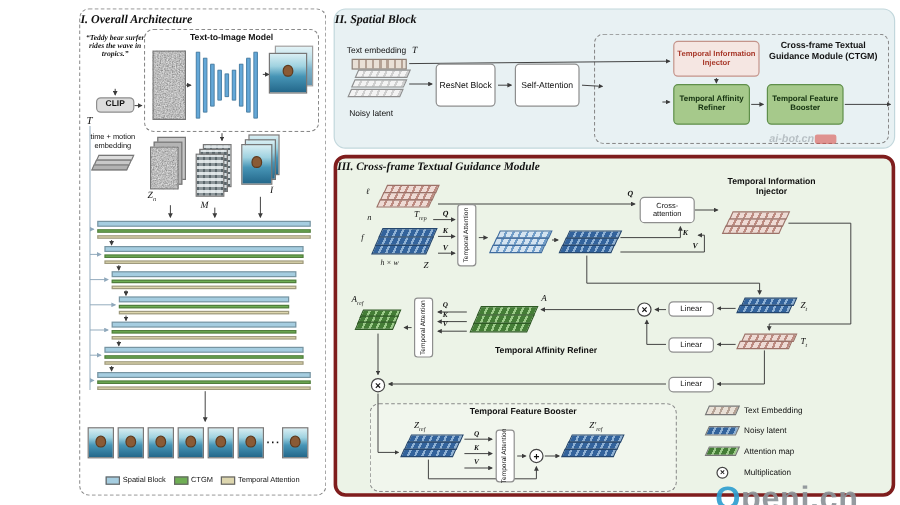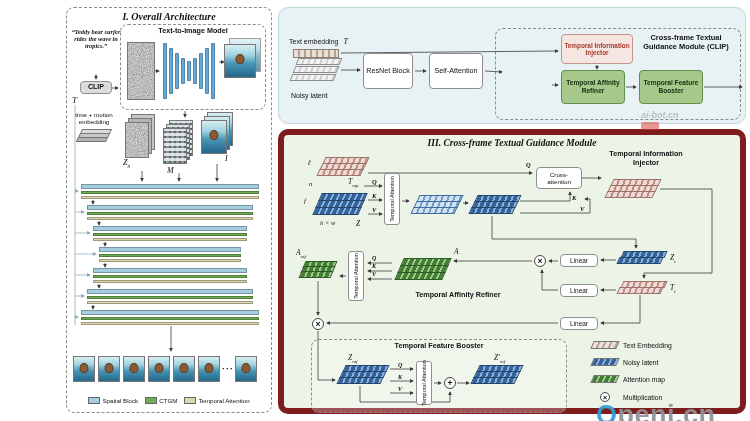--- a/index.html
+++ b/index.html
@@ -3,22 +3,22 @@
 <meta charset="utf-8">
 <style>
   *{box-sizing:border-box;margin:0;padding:0;}
   html,body{width:750px;height:421px;background:#fff;}
   #root{position:relative;width:750px;height:421px;background:#fff;overflow:hidden;
         font-family:"Liberation Sans",sans-serif;color:#111;}
   .abs{position:absolute;}
   .panel{position:absolute;}
   #p1{left:66px;top:7px;width:206px;height:406px;border:1px dashed #8a8a8a;border-radius:8px;background:#fff;}
   #p2{left:278px;top:7px;width:468px;height:117px;background:#e8f1f3;border:1px solid #c2d7dc;border-radius:10px;}
-  #p3{left:278px;top:129px;width:468px;height:285px;background:#ecf3e7;border:6px solid #7f1d1d;border-radius:10px;}
-  .ptitle{position:absolute;left:0;right:0;top:3px;text-align:center;
+  #p3{left:278px;top:129px;width:468px;height:285px;background:#ecf3e7;border:3px solid #7f1d1d;border-radius:10px;}
+  .ptitle{position:absolute;left:0;right:0;top:3px;text-align:left;
           font:bold italic 10px "Liberation Serif",serif;}
   .lbl{position:absolute;font-size:6.5px;line-height:1.2;z-index:2;}
   .math{font-family:"Liberation Serif",serif;font-style:italic;}
   .math sub{font-size:0.65em;}
   .wbox{position:absolute;background:#fff;border:1px solid #8e8e8e;border-radius:4px;display:flex;
         align-items:center;justify-content:center;text-align:center;font-size:7.2px;line-height:1.15;
         padding:1px 2px;z-index:2;}
   .gbox{background:#a6c98b;border-color:#5f8f4a;color:#13300f;font-weight:700;font-size:6.6px;}
   .pbox{background:#f5e6e2;border-color:#c4948b;color:#a8392b;font-weight:700;font-size:6.4px;}
   .dashed{position:absolute;border:1px dashed #8a8a8a;border-radius:8px;z-index:1;}
@@ -59,21 +59,21 @@
   .sw{display:inline-block;width:12px;height:7px;border:0.5px solid #666;margin-right:2px;}
   .leg3row{position:absolute;display:flex;align-items:center;gap:5px;font-size:6.8px;z-index:2;}
   .sw3{display:inline-block;width:26px;height:8px;border:1px solid #777;transform:skewX(-24deg);}
   .opleg{display:inline-flex;width:10px;height:10px;border:1px solid #444;border-radius:50%;background:#fff;
          align-items:center;justify-content:center;font-size:7px;font-weight:700;}
   #wm-openi{position:absolute;left:596px;top:380px;font:700 27px "Liberation Sans",sans-serif;
             letter-spacing:.5px;z-index:8;opacity:.92;margin-top:20px;}
   #wm-openi .o1{color:#2f9fd0;}
   #wm-openi .o2{color:#8d9398;}
   #wm-aibot{position:absolute;left:641px;top:110px;z-index:8;opacity:.55;display:flex;
-            flex-direction:column;align-items:flex-start;}
+            flex-direction:row;align-items:flex-start;}
   #wm-aibot .txt{font:700 italic 9px "Liberation Sans",sans-serif;color:#8f979d;}
   #wm-aibot .badge{width:18px;height:8px;background:#d8463e;border-radius:2px;margin-top:2px;}
 </style>
 </head>
 <body>
 
 <div id="root">
 
   <div id="p1" class="panel">
     <div class="ptitle">I.  Overall Architecture</div>
@@ -266,40 +266,41 @@
         <line x1="8" y1="225" x2="23" y2="225" marker-end="url(#a1b)"></line>
         <line x1="8" y1="246" x2="29" y2="246" marker-end="url(#a1b)"></line>
         <line x1="8" y1="267" x2="23" y2="267" marker-end="url(#a1b)"></line>
         <line x1="8" y1="288" x2="17" y2="288" marker-end="url(#a1b)"></line>
         <line x1="8" y1="309" x2="11" y2="309" marker-end="url(#a1b)"></line>
       </g>
     </svg>
   </div>
 
   <div id="p2" class="panel">
+    <div class="ptitle">II.  Spatial Block</div>
 
     <div class="lbl" style="left:10px;top:29px;font-size:7px;">
       <span>Text embedding</span>
       <span class="math" style="margin-left:3px;font-size:8px;">T</span>
     </div>
     <div class="abs embcells" style="left:14px;top:41px;width:46px;height:9px;border:1px solid #8d7d72;z-index:2;"></div>
 
     <div class="stk" style="left:12px;top:50px;">
       <div class="slab graycells" style="left:6px;top:0;width:44px;"></div>
       <div class="slab graycells" style="left:3px;top:8px;width:44px;"></div>
       <div class="slab graycells" style="left:0;top:16px;width:44px;"></div>
     </div>
     <div class="lbl" style="left:12px;top:84px;font-size:7px;">Noisy latent</div>
 
     <div class="wbox" style="left:84px;top:45px;width:50px;height:36px;">ResNet Block</div>
     <div class="wbox" style="left:150px;top:45px;width:54px;height:36px;">Self-Attention</div>
 
     <div class="dashed" style="left:216px;top:20px;width:246px;height:92px;"></div>
     <div class="wbox pbox" style="left:282px;top:26px;width:72px;height:30px;">Temporal Information Injector</div>
-    <div class="lbl" style="left:356px;top:26px;width:102px;text-align:center;font-weight:700;font-size:7.4px;">Cross-frame Textual Guidance Module (CLIP)</div>
+    <div class="lbl" style="left:356px;top:26px;width:102px;text-align:center;font-weight:700;font-size:7.4px;">Cross-frame Textual Guidance Module (CTGM)</div>
     <div class="wbox gbox" style="left:282px;top:62px;width:64px;height:34px;">Temporal Affinity Refiner</div>
     <div class="wbox gbox" style="left:360px;top:62px;width:64px;height:34px;">Temporal Feature Booster</div>
 
     <svg class="wires" width="468" height="117" viewBox="0 0 468 117">
       <defs>
           <marker id="a2" markerWidth="5" markerHeight="5" refX="4" refY="2.5" orient="auto">
             <path d="M0,0L5,2.5L0,5Z" fill="#3c3c3c"></path>
           </marker>
         </defs>
       <g stroke="#3c3c3c" stroke-width="0.8" fill="none">

